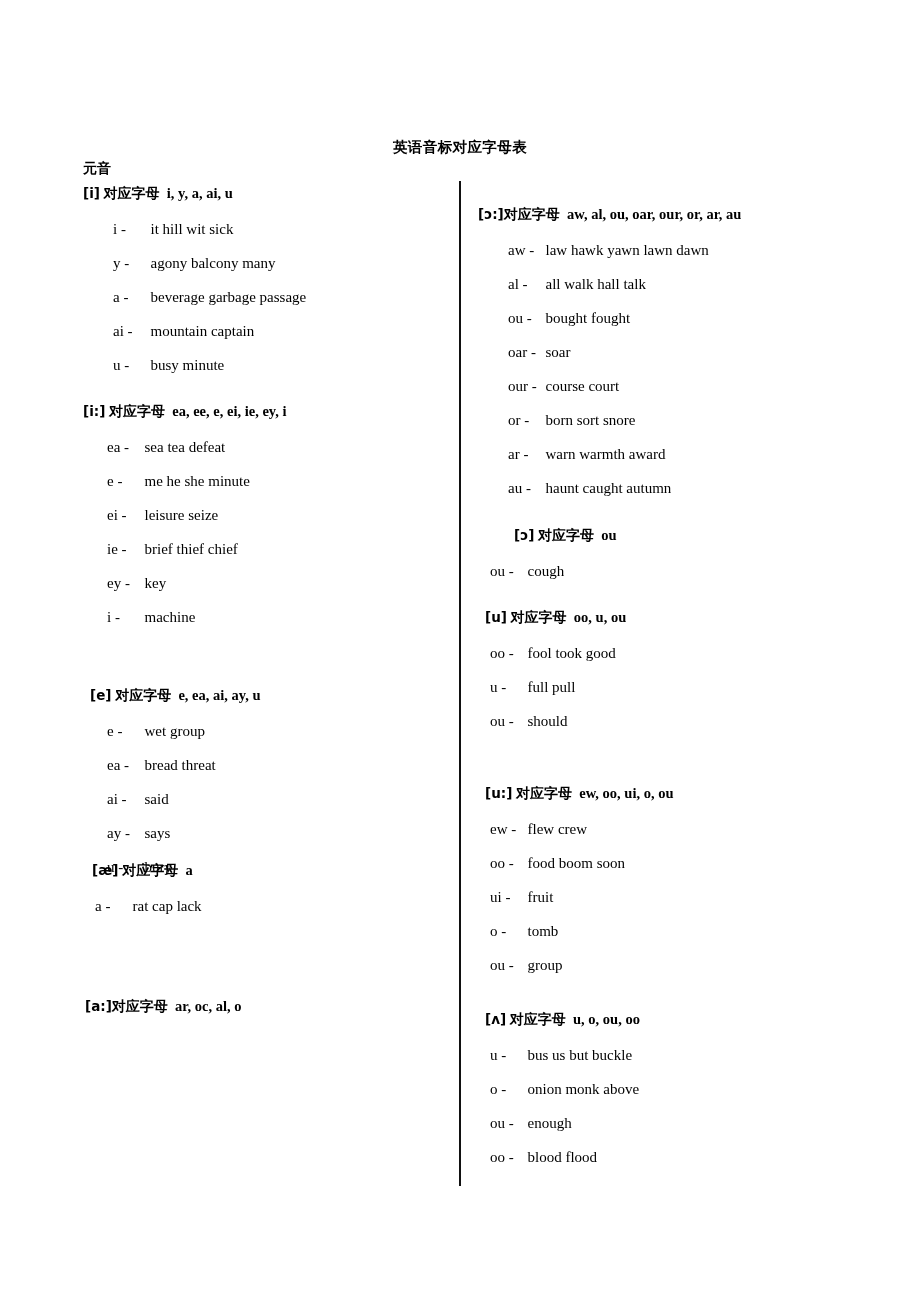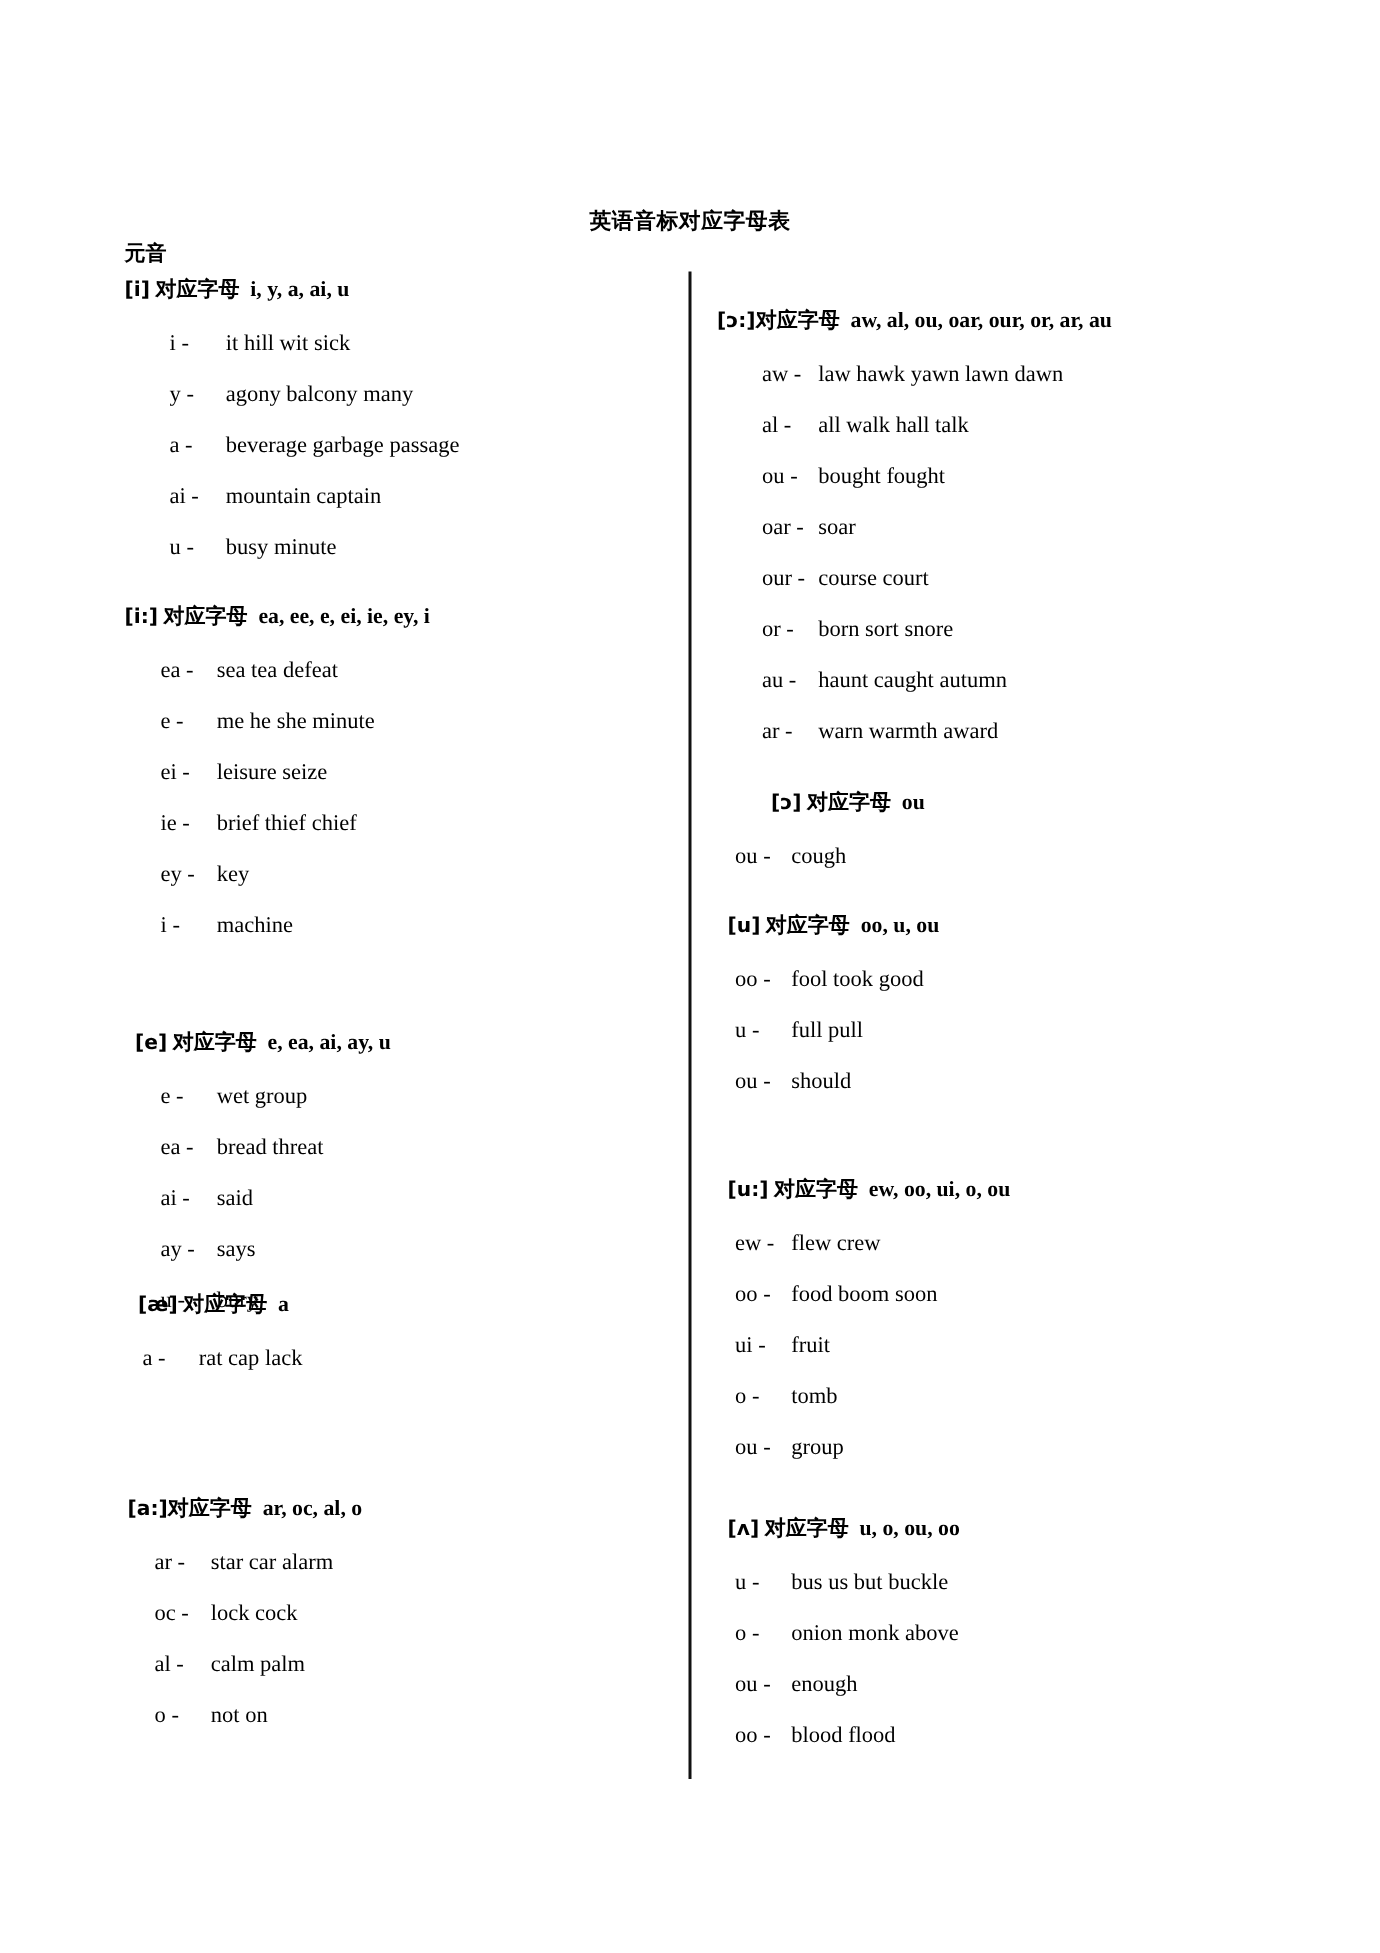--- a/index.html
+++ b/index.html
@@ -144,43 +144,37 @@
           </div>
         </div>
         <div class="block" style="top: 863px; left: 0px;">
           <div class="phd" style="padding-left: 9px;"><span class="ipa">[æ]</span> <span class="cn">对应字母</span><span class="letters">&nbsp; a</span></div>
           <div class="rows" style="padding-left: 12px;">
             <div class="row"><span class="lbl">a -</span>&nbsp; <span class="wds">rat   cap   lack</span></div>
           </div>
         </div>
         <div class="block" style="top: 999px; left: 0px;">
           <div class="phd" style="padding-left: 2px;"><span class="ipa">[a:]</span><span class="cn">对应字母</span><span class="letters">&nbsp; ar, oc, al, o</span></div>
-          <div class="rows" style="padding-left: 20px;">
-            <div class="row"><span class="lbl">ar -</span>&nbsp; <span class="wds">star   car   alarm</span></div>
-            <div class="row"><span class="lbl">oc -</span>&nbsp; <span class="wds">lock   cock</span></div>
-            <div class="row"><span class="lbl">al -</span>&nbsp; <span class="wds">calm   palm</span></div>
-            <div class="row"><span class="lbl">o -</span>&nbsp; <span class="wds">not   on</span></div>
-          </div>
         </div>
       </div>
   </div>
 
   <div class="col col-right">
     <div id="right-blocks">
         <div class="block" style="top: 207px; left: 0px;">
           <div class="phd" style="padding-left: 0px;"><span class="ipa">[ɔ:]</span><span class="cn">对应字母</span><span class="letters">&nbsp; aw, al, ou, oar, our, or, ar, au</span></div>
           <div class="rows" style="padding-left: 30px;">
             <div class="row"><span class="lbl">aw -</span>&nbsp; <span class="wds">law   hawk   yawn   lawn   dawn</span></div>
             <div class="row"><span class="lbl">al -</span>&nbsp; <span class="wds">all   walk    hall   talk</span></div>
             <div class="row"><span class="lbl">ou -</span>&nbsp; <span class="wds">bought   fought</span></div>
             <div class="row"><span class="lbl">oar -</span>&nbsp; <span class="wds">soar</span></div>
             <div class="row"><span class="lbl">our -</span>&nbsp; <span class="wds">course   court</span></div>
             <div class="row"><span class="lbl">or -</span>&nbsp; <span class="wds">born   sort   snore</span></div>
+            <div class="row"><span class="lbl">ar -</span>&nbsp; <span class="wds">warn    warmth   award</span></div>
             <div class="row"><span class="lbl">au -</span>&nbsp; <span class="wds">haunt   caught   autumn</span></div>
-            <div class="row"><span class="lbl">ar -</span>&nbsp; <span class="wds">warn    warmth   award</span></div>
           </div>
         </div>
         <div class="block" style="top: 528px; left: 0px;">
           <div class="phd" style="padding-left: 7px; margin-left: 29px;"><span class="ipa">[ɔ]</span> <span class="cn">对应字母</span><span class="letters">&nbsp; ou</span></div>
           <div class="rows" style="padding-left: 12px;">
             <div class="row"><span class="lbl">ou -</span>&nbsp; <span class="wds">cough</span></div>
           </div>
         </div>
         <div class="block" style="top: 610px; left: 0px;">
           <div class="phd" style="padding-left: 7px;"><span class="ipa">[u]</span> <span class="cn">对应字母</span><span class="letters">&nbsp; oo, u, ou</span></div>

